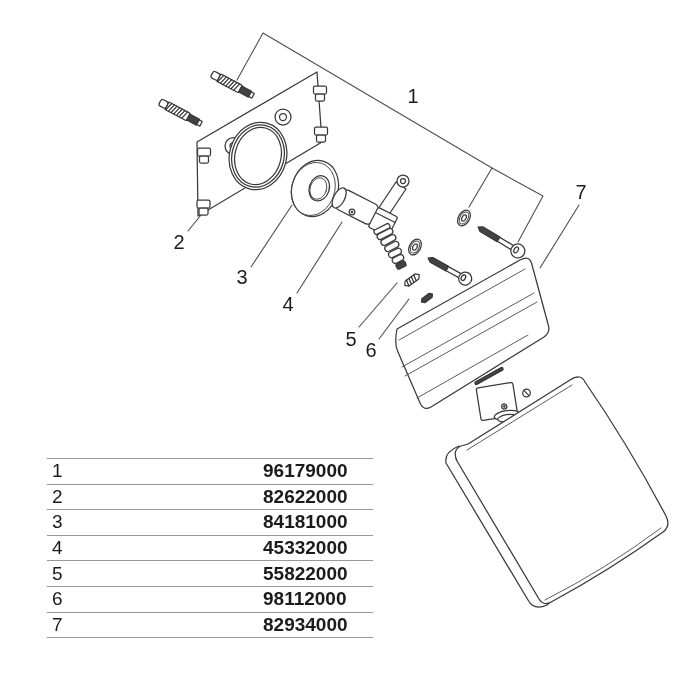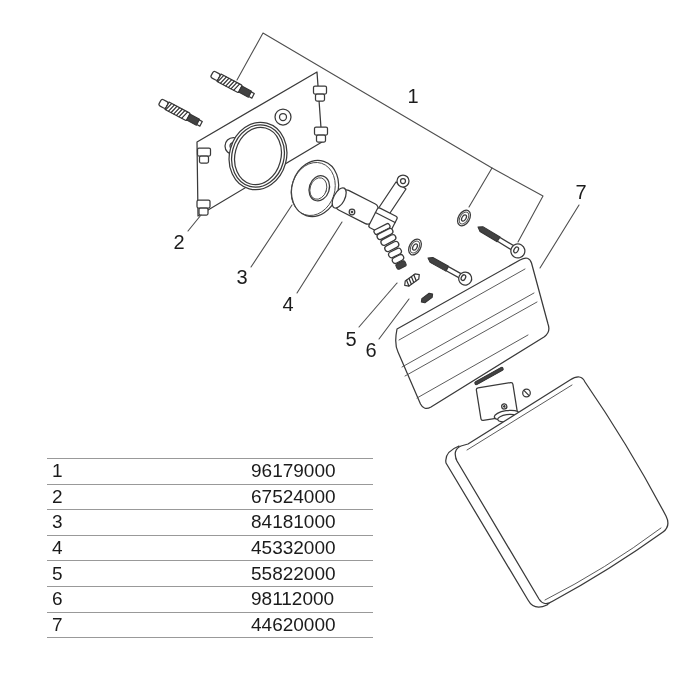--- a/index.html
+++ b/index.html
@@ -19,21 +19,21 @@
   .callout { font-size:20px; fill:#1c1c1c; }
 
   
   .parts-table {
     position:absolute; left:47px; top:458px; width:326px;
     border-top:1.4px solid #999999;
     color:#1b1b1b; font-size:19px;
   }
   .pt-row { position:relative; height:24.6px; border-bottom:1.4px solid #999999; }
   .pt-ref { position:absolute; left:5px;   top:50%; transform:translateY(-50%); }
-  .pt-num { position:absolute; left:204px; top:50%; transform:translateY(-50%); }
+  .pt-num { position:absolute; left:216px; top:50%; transform:translateY(-50%);font-weight:bold; }
 </style>
 </head>
 <body>
 
 <div class="stage">
 
   <svg class="diagram" width="700" height="700" viewBox="0 0 700 700">
 
     <g transform="translate(212,74) rotate(28)">
       <rect class="pw" x="0" y="-3.6" width="8" height="7.2" rx="2"></rect>
@@ -239,37 +239,37 @@
     </g>
   </svg>
 
   <div class="parts-table">
     <div class="pt-row">
       <span class="pt-ref">1</span>
       <span class="pt-num">96179000</span>
     </div>
     <div class="pt-row">
       <span class="pt-ref">2</span>
-      <span class="pt-num">67524000</span>
+      <span class="pt-num">82622000</span>
     </div>
     <div class="pt-row">
       <span class="pt-ref">3</span>
       <span class="pt-num">84181000</span>
     </div>
     <div class="pt-row">
       <span class="pt-ref">4</span>
       <span class="pt-num">45332000</span>
     </div>
     <div class="pt-row">
       <span class="pt-ref">5</span>
       <span class="pt-num">55822000</span>
     </div>
     <div class="pt-row">
       <span class="pt-ref">6</span>
       <span class="pt-num">98112000</span>
     </div>
     <div class="pt-row">
       <span class="pt-ref">7</span>
-      <span class="pt-num">44620000</span>
+      <span class="pt-num">82934000</span>
     </div>
   </div>
 
 </div>
 
 </body></html>

